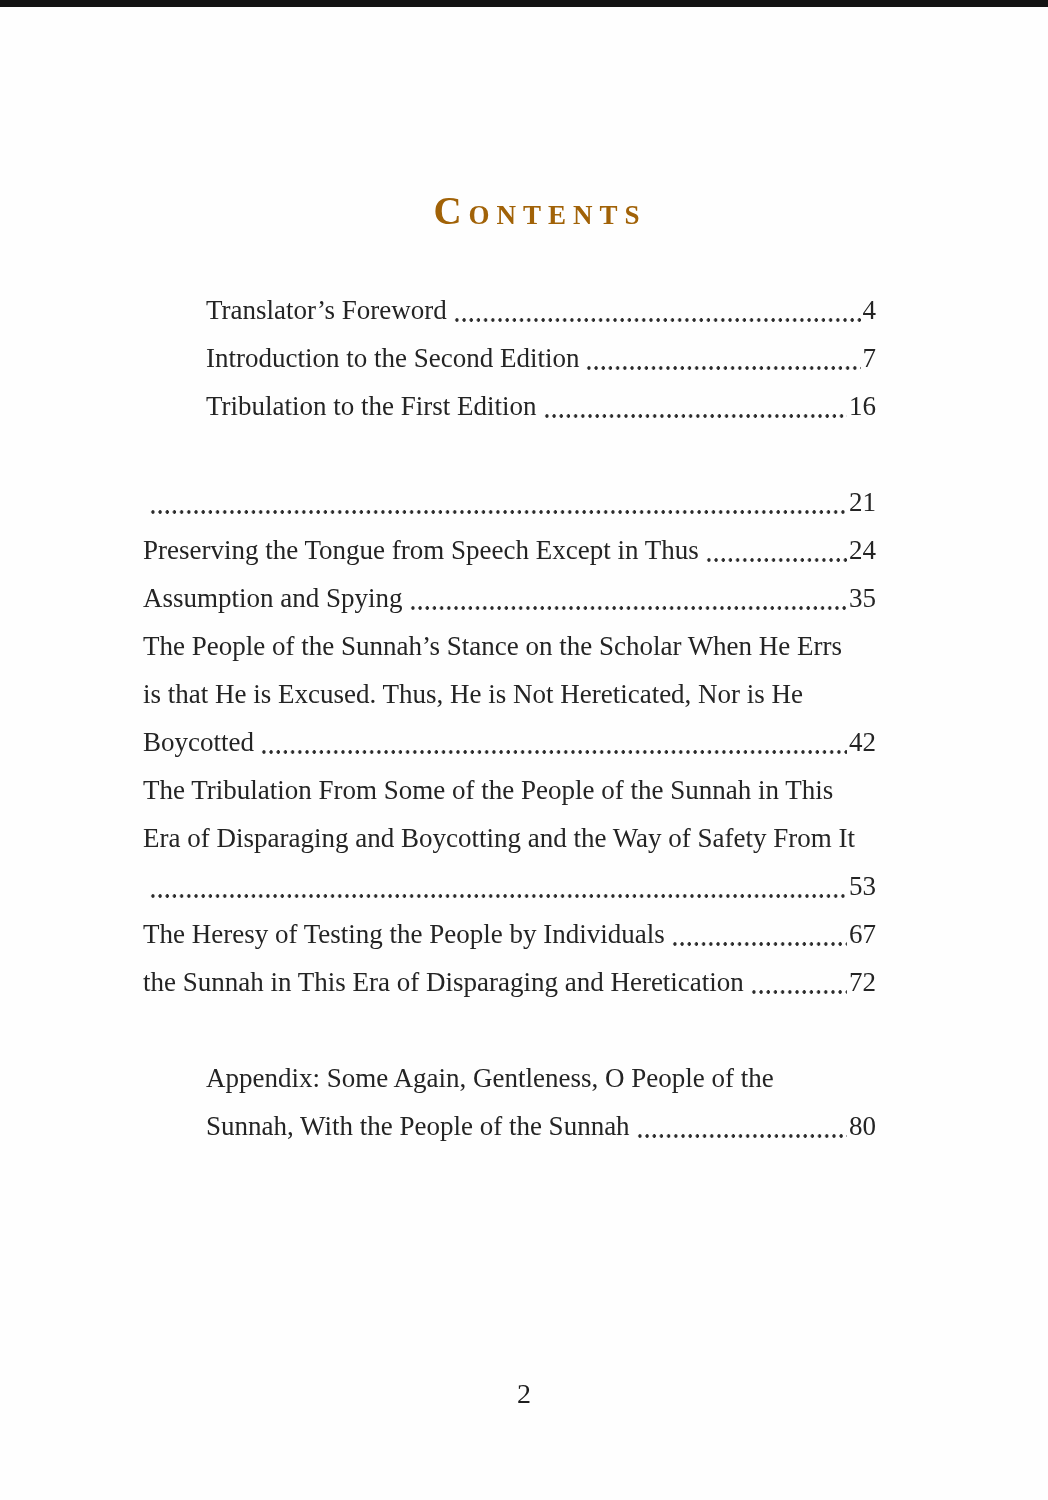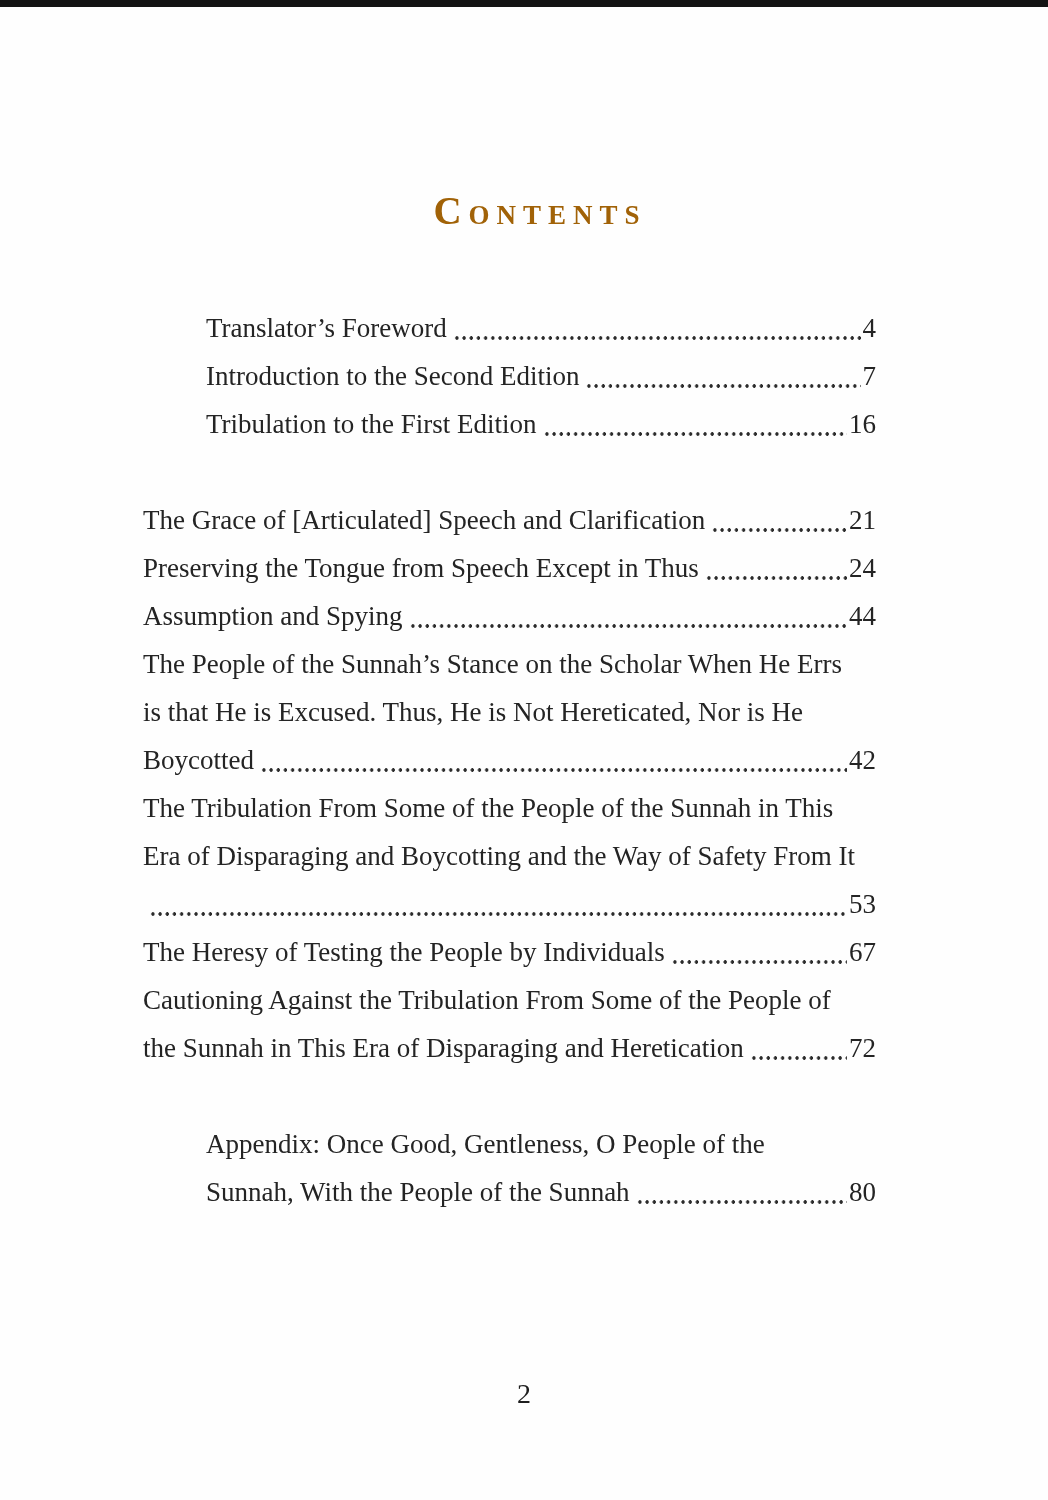--- a/index.html
+++ b/index.html
@@ -33,21 +33,21 @@
     text-align: center;
     font-size: 39px;
     font-weight: 700;
     font-variant: small-caps;
     letter-spacing: 7px;
     color: #a16207;
   }
   .toc {
     position: absolute;
     left: 143px;
-    top: 304px;
+    top: 286px;
     width: 733px;
   }
   .toc-section { margin: 0; padding: 0; }
   .toc-section + .toc-section { margin-top: 48px; }
   .toc-line {
     display: flex;
     align-items: baseline;
     height: 48px;
     line-height: 48px;
     font-size: 27px;
@@ -103,37 +103,36 @@
           <div class="toc-line">
             <span class="toc-text">Tribulation to the First Edition</span>
             <span class="leader"></span>
             <span class="page-num">16</span>
           </div>
         </div>
       </div>
       <div class="toc-section">
         <div class="toc-entry">
           <div class="toc-line">
-            <span class="toc-text">The Grace of [Articulated] Speech and Clarification</span>
             <span class="leader"></span>
             <span class="page-num">21</span>
           </div>
         </div>
         <div class="toc-entry">
           <div class="toc-line">
             <span class="toc-text">Preserving the Tongue from Speech Except in Thus</span>
             <span class="leader"></span>
             <span class="page-num">24</span>
           </div>
         </div>
         <div class="toc-entry">
           <div class="toc-line">
             <span class="toc-text">Assumption and Spying</span>
             <span class="leader"></span>
-            <span class="page-num">44</span>
+            <span class="page-num">35</span>
           </div>
         </div>
         <div class="toc-entry">
           <div class="toc-line">
             <span class="toc-text">The People of the Sunnah’s Stance on the Scholar When He Errs</span>
           </div>
           <div class="toc-line">
             <span class="toc-text">is that He is Excused. Thus, He is Not Hereticated, Nor is He</span>
           </div>
           <div class="toc-line">
@@ -157,33 +156,30 @@
         </div>
         <div class="toc-entry">
           <div class="toc-line">
             <span class="toc-text">The Heresy of Testing the People by Individuals</span>
             <span class="leader"></span>
             <span class="page-num">67</span>
           </div>
         </div>
         <div class="toc-entry">
           <div class="toc-line">
-            <span class="toc-text">Cautioning Against the Tribulation From Some of the People of</span>
-          </div>
-          <div class="toc-line">
             <span class="toc-text">the Sunnah in This Era of Disparaging and Heretication</span>
             <span class="leader"></span>
             <span class="page-num">72</span>
           </div>
         </div>
       </div>
       <div class="toc-section section-indent">
         <div class="toc-entry">
           <div class="toc-line">
-            <span class="toc-text">Appendix: Once Good, Gentleness, O People of the</span>
+            <span class="toc-text">Appendix: Some Again, Gentleness, O People of the</span>
           </div>
           <div class="toc-line">
             <span class="toc-text">Sunnah, With the People of the Sunnah</span>
             <span class="leader"></span>
             <span class="page-num">80</span>
           </div>
         </div>
       </div>
     </div>
   <div class="footer">

